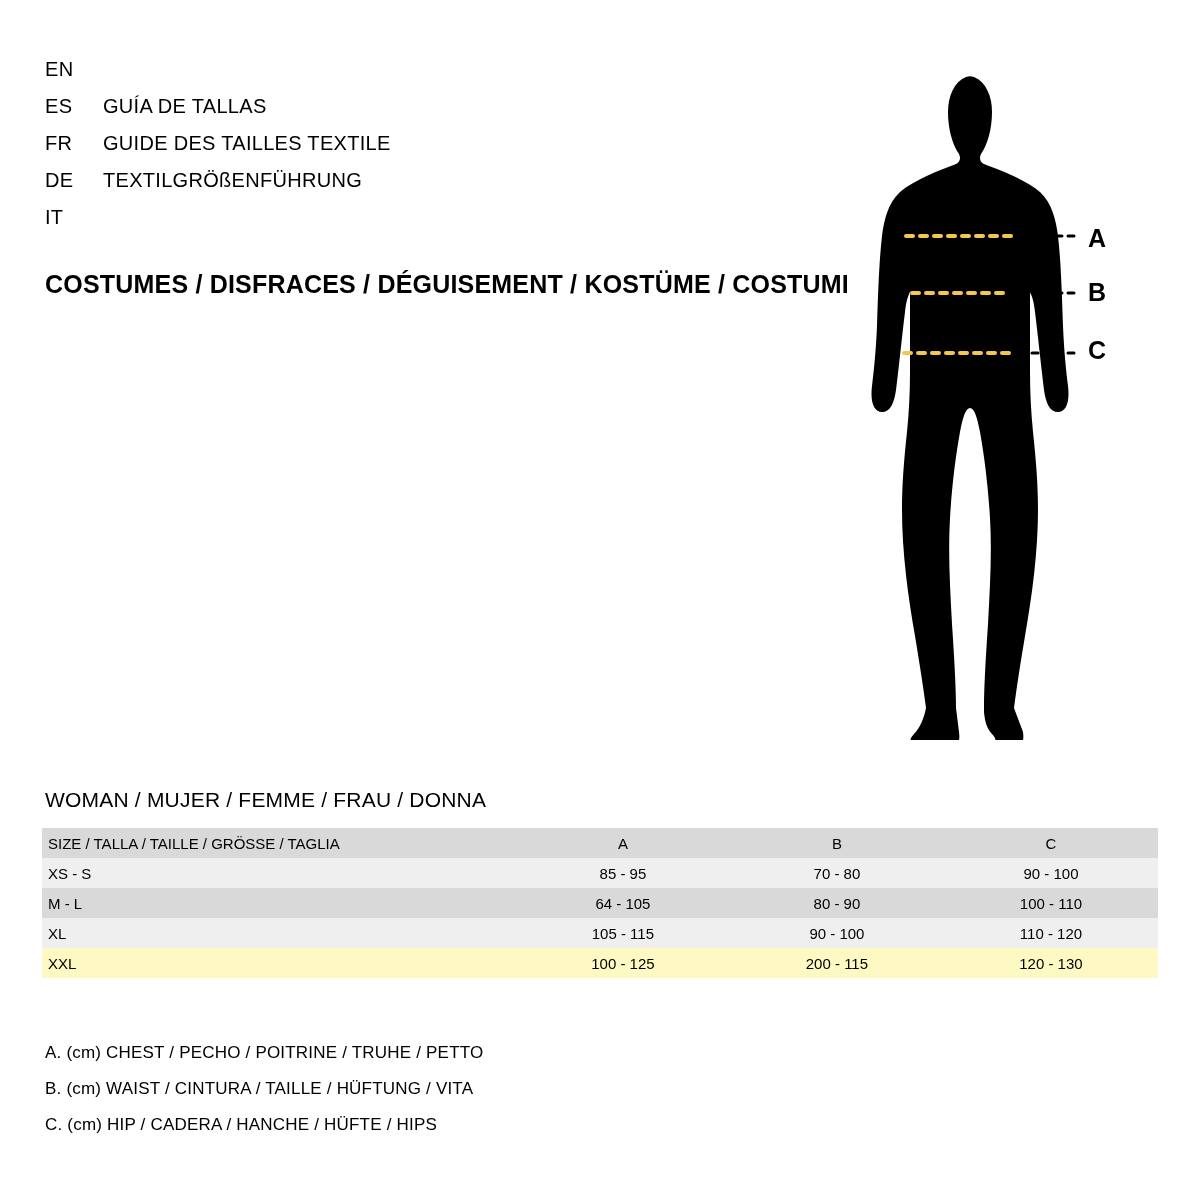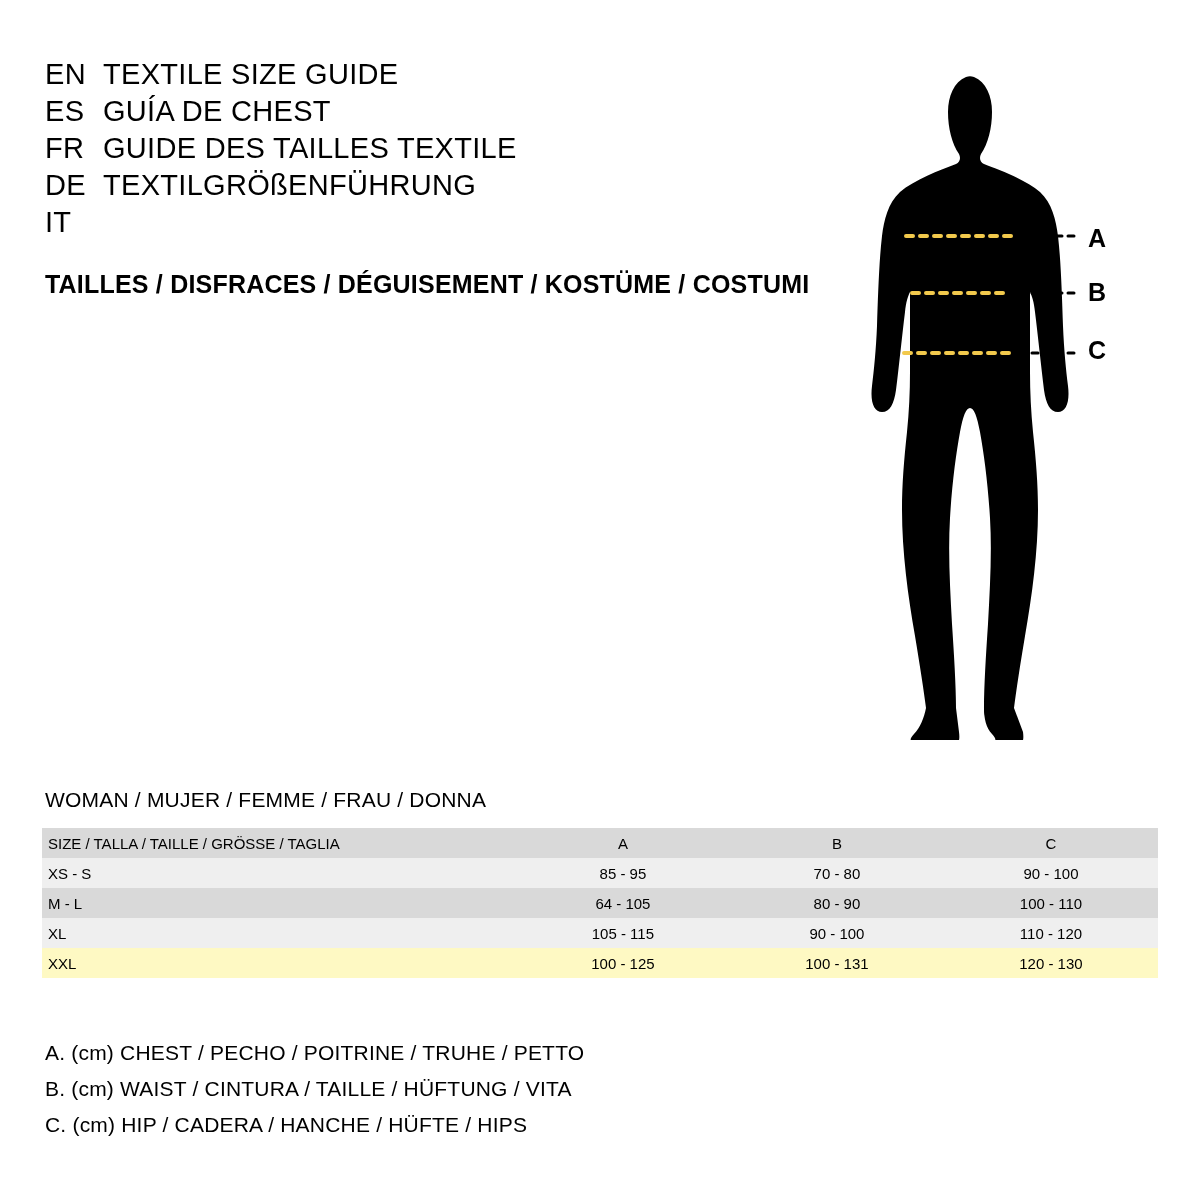--- a/index.html
+++ b/index.html
@@ -20,21 +20,21 @@
   .lang-block {
     position: absolute;
     left: 45px;
     top: 58px;
     width: 800px;
   }
   .lang-row {
     display: flex;
     align-items: baseline;
     height: 37px;
-    font-size: 29px;
+    font-size: 20px;
     letter-spacing: 0.3px;
   }
   .lang-code {
     width: 58px;
     flex: 0 0 58px;
   }
   .lang-text {
     flex: 1 1 auto;
   }
   .costumes-line {
@@ -116,54 +116,53 @@
   .size-table tr.r0 { background: #efefef; border-radius: 11px; }
   .size-table tr.r1 { background: #d9d9d9; }
   .size-table tr.r2 { background: #efefef; margin-top: 24px; }
   .size-table tr.r3 { background: #fef9c3; border-radius: 8px; }
 
   
   .legend {
     position: absolute;
     left: 45px;
     top: 1035px;
-    font-size: 21px;
+    font-size: 17px;
   }
   .legend div {
     height: 36px;
     line-height: 36px;
     letter-spacing: 0.2px;
   }
 </style>
 </head>
 <body>
 
 <div class="lang-block">
   <div class="lang-row">
     <span class="lang-code">EN</span>
-    <span class="lang-text">TEXTILE SIZE GUIDE</span>
   </div>
   <div class="lang-row">
     <span class="lang-code">ES</span>
-    <span class="lang-text">GUÍA DE CHEST</span>
+    <span class="lang-text">GUÍA DE TALLAS</span>
   </div>
   <div class="lang-row">
     <span class="lang-code">FR</span>
     <span class="lang-text">GUIDE DES TAILLES TEXTILE</span>
   </div>
   <div class="lang-row">
     <span class="lang-code">DE</span>
     <span class="lang-text">TEXTILGRÖßENFÜHRUNG</span>
   </div>
   <div class="lang-row">
     <span class="lang-code">IT</span>
   </div>
 </div>
 
-<div class="costumes-line">TAILLES / DISFRACES / DÉGUISEMENT / KOSTÜME / COSTUMI</div>
+<div class="costumes-line">COSTUMES / DISFRACES / DÉGUISEMENT / KOSTÜME / COSTUMI</div>
 
 <div class="figure-area">
   <svg width="300" height="700" viewBox="0 0 300 700" xmlns="http://www.w3.org/2000/svg">
 
     <path fill="#000000" d="
       M 106,37
       C 94,42 88,56 88,72
       C 88,88 92,104 99,114
       C 101,118 100,122 96,124
       C 80,130 54,140 40,152
@@ -254,21 +253,21 @@
     </tr>
     <tr class="r2">
       <td class="lbl">XL</td>
       <td class="val">105 - 115</td>
       <td class="val">90 - 100</td>
       <td class="val">110 - 120</td>
     </tr>
     <tr class="r3">
       <td class="lbl">XXL</td>
       <td class="val">100 - 125</td>
-      <td class="val">100 - 131</td>
+      <td class="val">200 - 115</td>
       <td class="val">120 - 130</td>
     </tr>
   </tbody>
 </table>
 
 <div class="legend">
   <div>A. (cm) CHEST / PECHO / POITRINE / TRUHE / PETTO</div>
   <div>B. (cm) WAIST / CINTURA / TAILLE / HÜFTUNG / VITA</div>
   <div>C. (cm) HIP / CADERA / HANCHE / HÜFTE / HIPS</div>
 </div>

